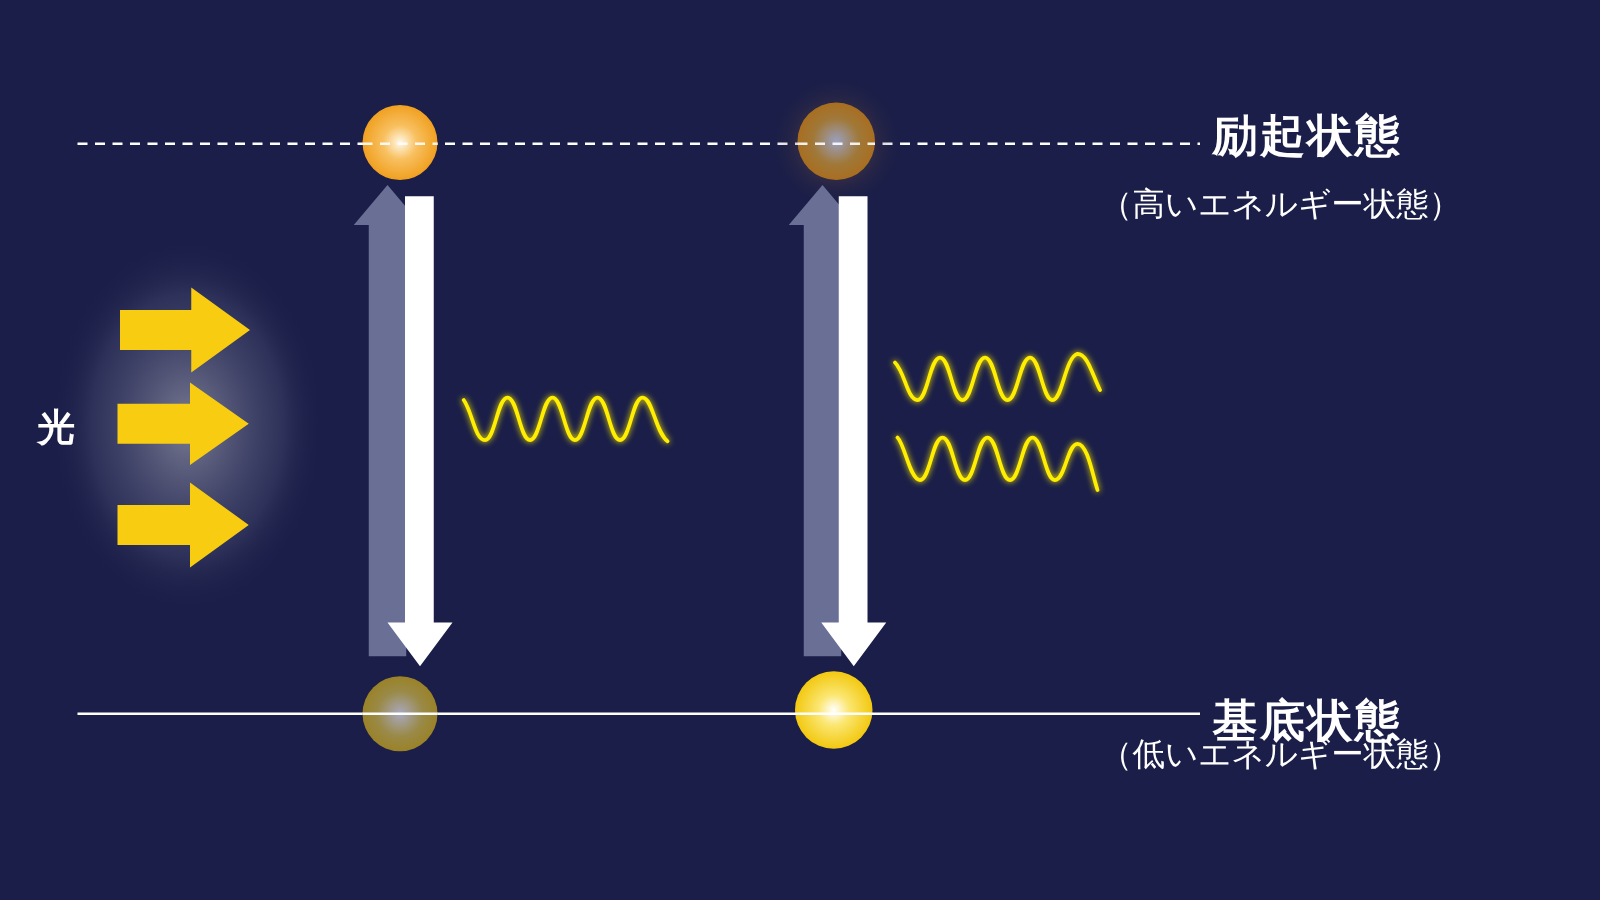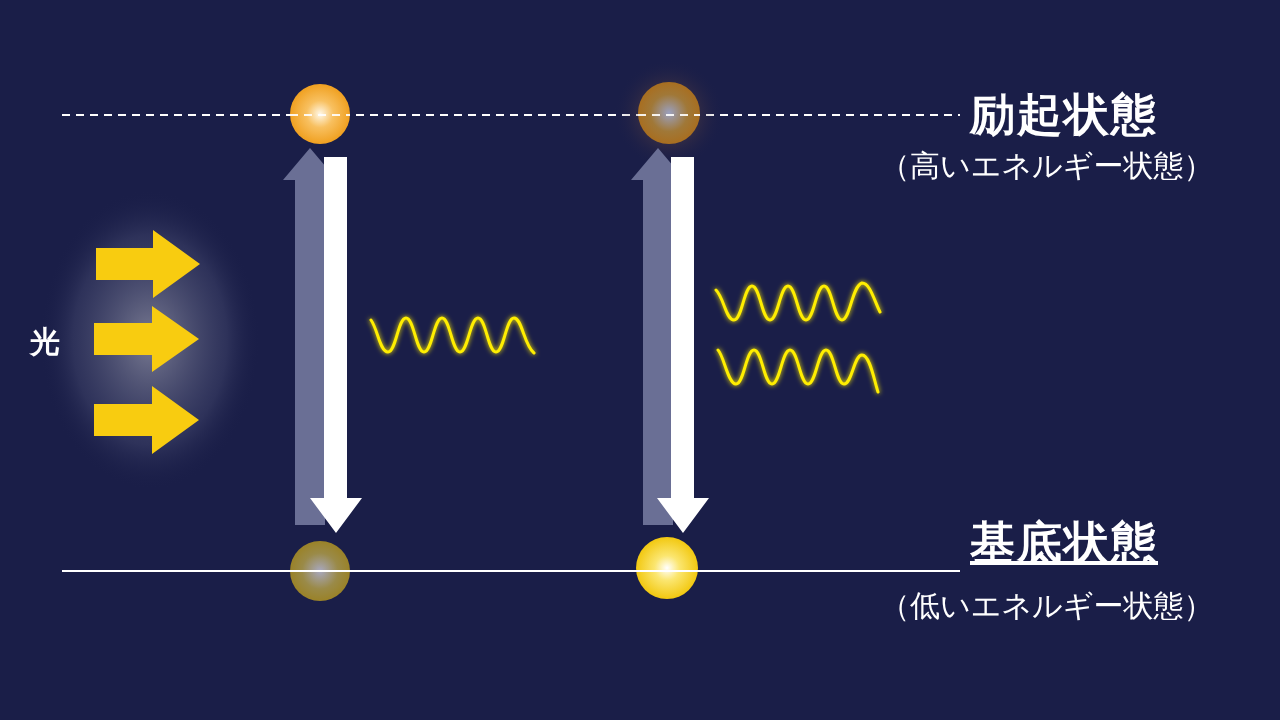--- a/index.html
+++ b/index.html
@@ -1,19 +1,19 @@
 <!DOCTYPE html>
 <html><head>
 <meta charset="utf-8">
 <style>
   html, body { margin:0; padding:0; }
   body { width:1280px; height:720px; background:#1a1e48; overflow:hidden; position:relative;
          font-family:"DejaVu Sans","Liberation Sans",sans-serif; }
-  .label-main { position:absolute; color:#ffffff; font-size:45px; font-weight:bold; letter-spacing:2px; }
-  .label-sub { position:absolute; color:#ffffff; font-size:30px; }
+  .label-main { position:absolute; color:#ffffff; font-size:36px; font-weight:bold; letter-spacing:2px; }
+  .label-sub { position:absolute; color:#ffffff; font-size:26px; }
   .light-label { position:absolute; color:#ffffff; font-size:30px; font-weight:bold; }
   svg { position:absolute; left:0; top:0; }
 </style>
 </head>
 <body>
 
 <svg width="1280" height="720" viewBox="0 0 1280 720">
   <defs>
     <radialGradient id="dotOrange" cx="50%" cy="50%" r="50%">
       <stop offset="0%" stop-color="#fff8e8"></stop>
@@ -89,14 +89,14 @@
     <path filter="url(#waveGlow)" fill="none" stroke="#ffee00" stroke-width="3" stroke-linecap="round" d="M716,290 C724,298 726,320 734,320 C742,320 744,286 752,286 C760,286 762,320 770,320 C778,320 780,286 788,286 C796,286 798,320 806,320 C814,320 816,286 824,286 C832,286 834,320 842,320 C850,320 852,286 862,283 C870,283 874,300 880,312"></path>
     <path filter="url(#waveGlow)" fill="none" stroke="#ffee00" stroke-width="3" stroke-linecap="round" d="M718,350 C724,356 728,384 736,384 C744,384 746,350 754,350 C762,350 764,384 772,384 C780,384 782,350 790,350 C798,350 800,384 808,384 C816,384 818,350 826,350 C834,350 836,384 844,384 C852,384 854,355 862,355 C870,355 874,380 878,392"></path>
   </g>
 </svg>
 
 <div class="light-label" style="left:30px; top:322px;">光</div>
 
 <div class="label-main" style="left:970px; top:85px;">励起状態</div>
 <div class="label-sub" style="left:880px; top:146px;">（高いエネルギー状態）</div>
 
-<div class="label-main" style="left:970px; top:513px;text-decoration:underline;">基底状態</div>
+<div class="label-main" style="left:970px; top:553px;">基底状態</div>
 <div class="label-sub" style="left:880px; top:586px;">（低いエネルギー状態）</div>
 
 </body></html>

